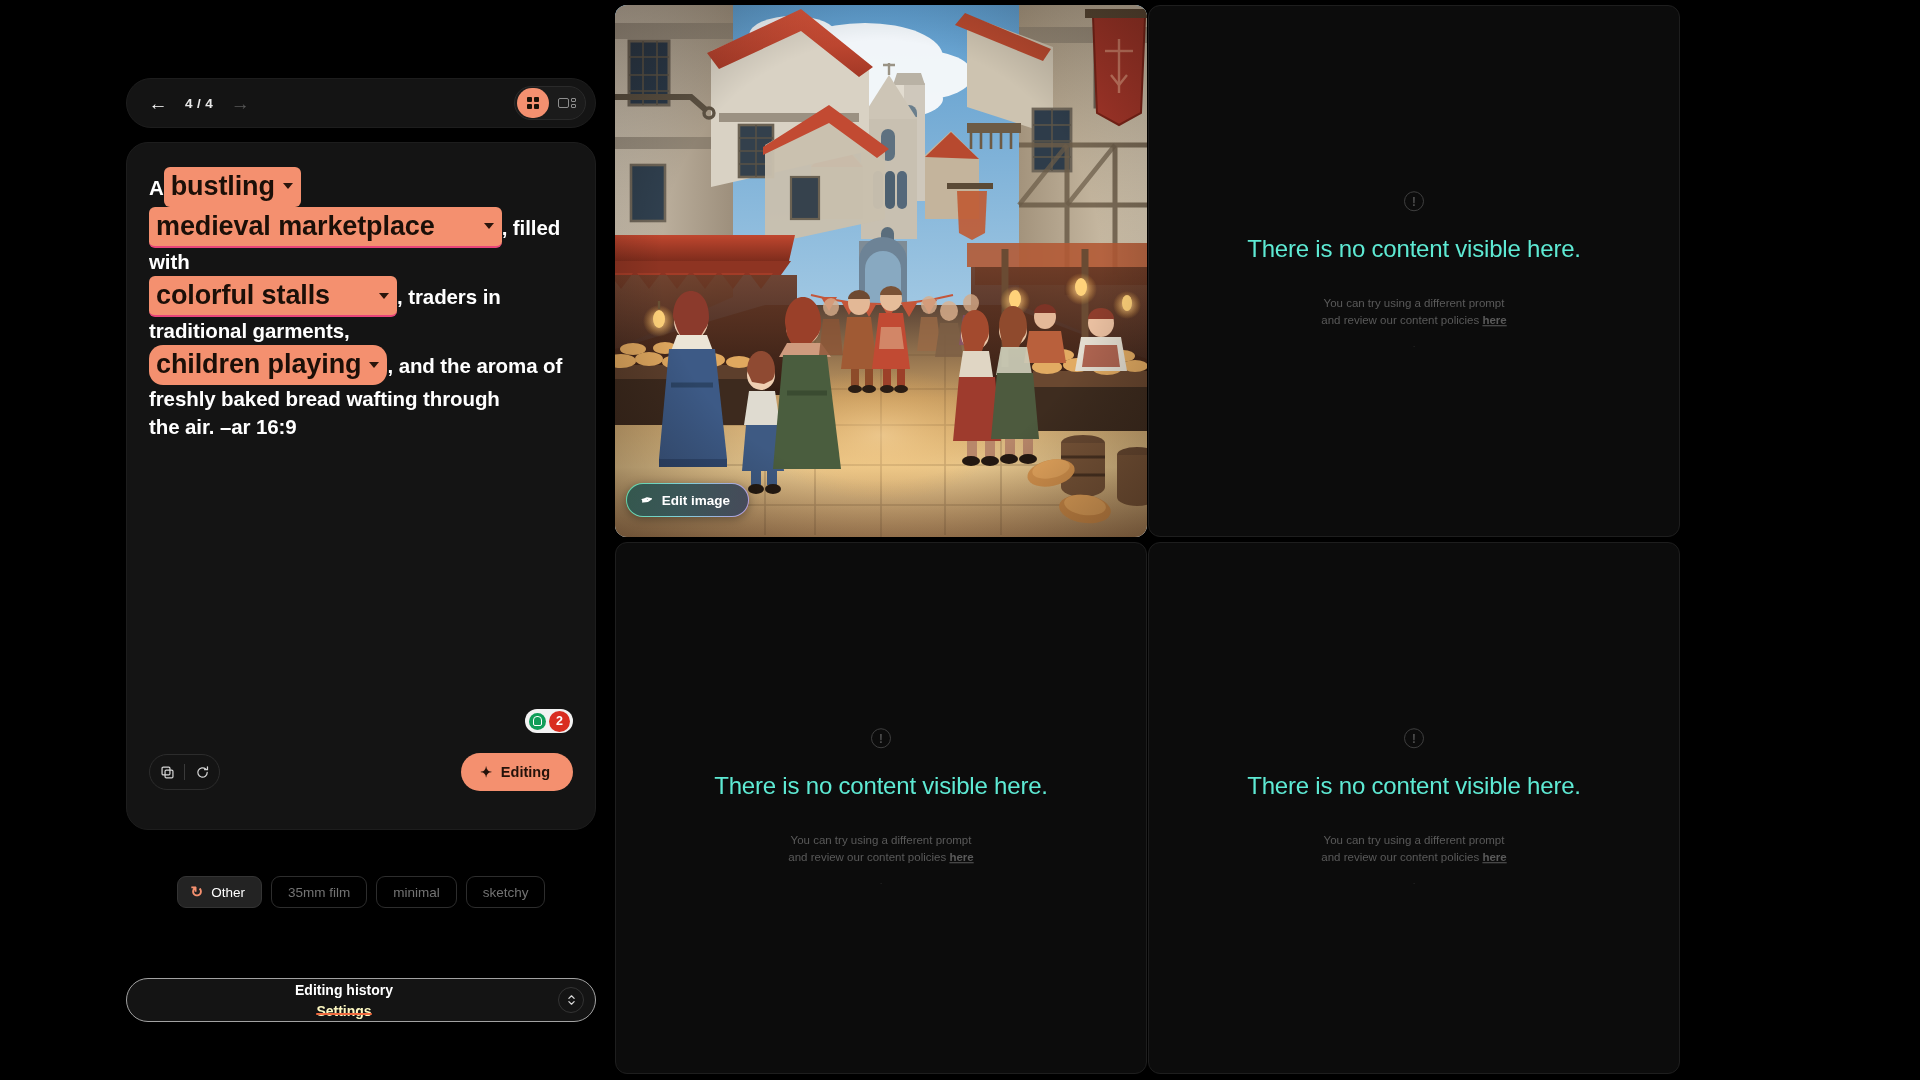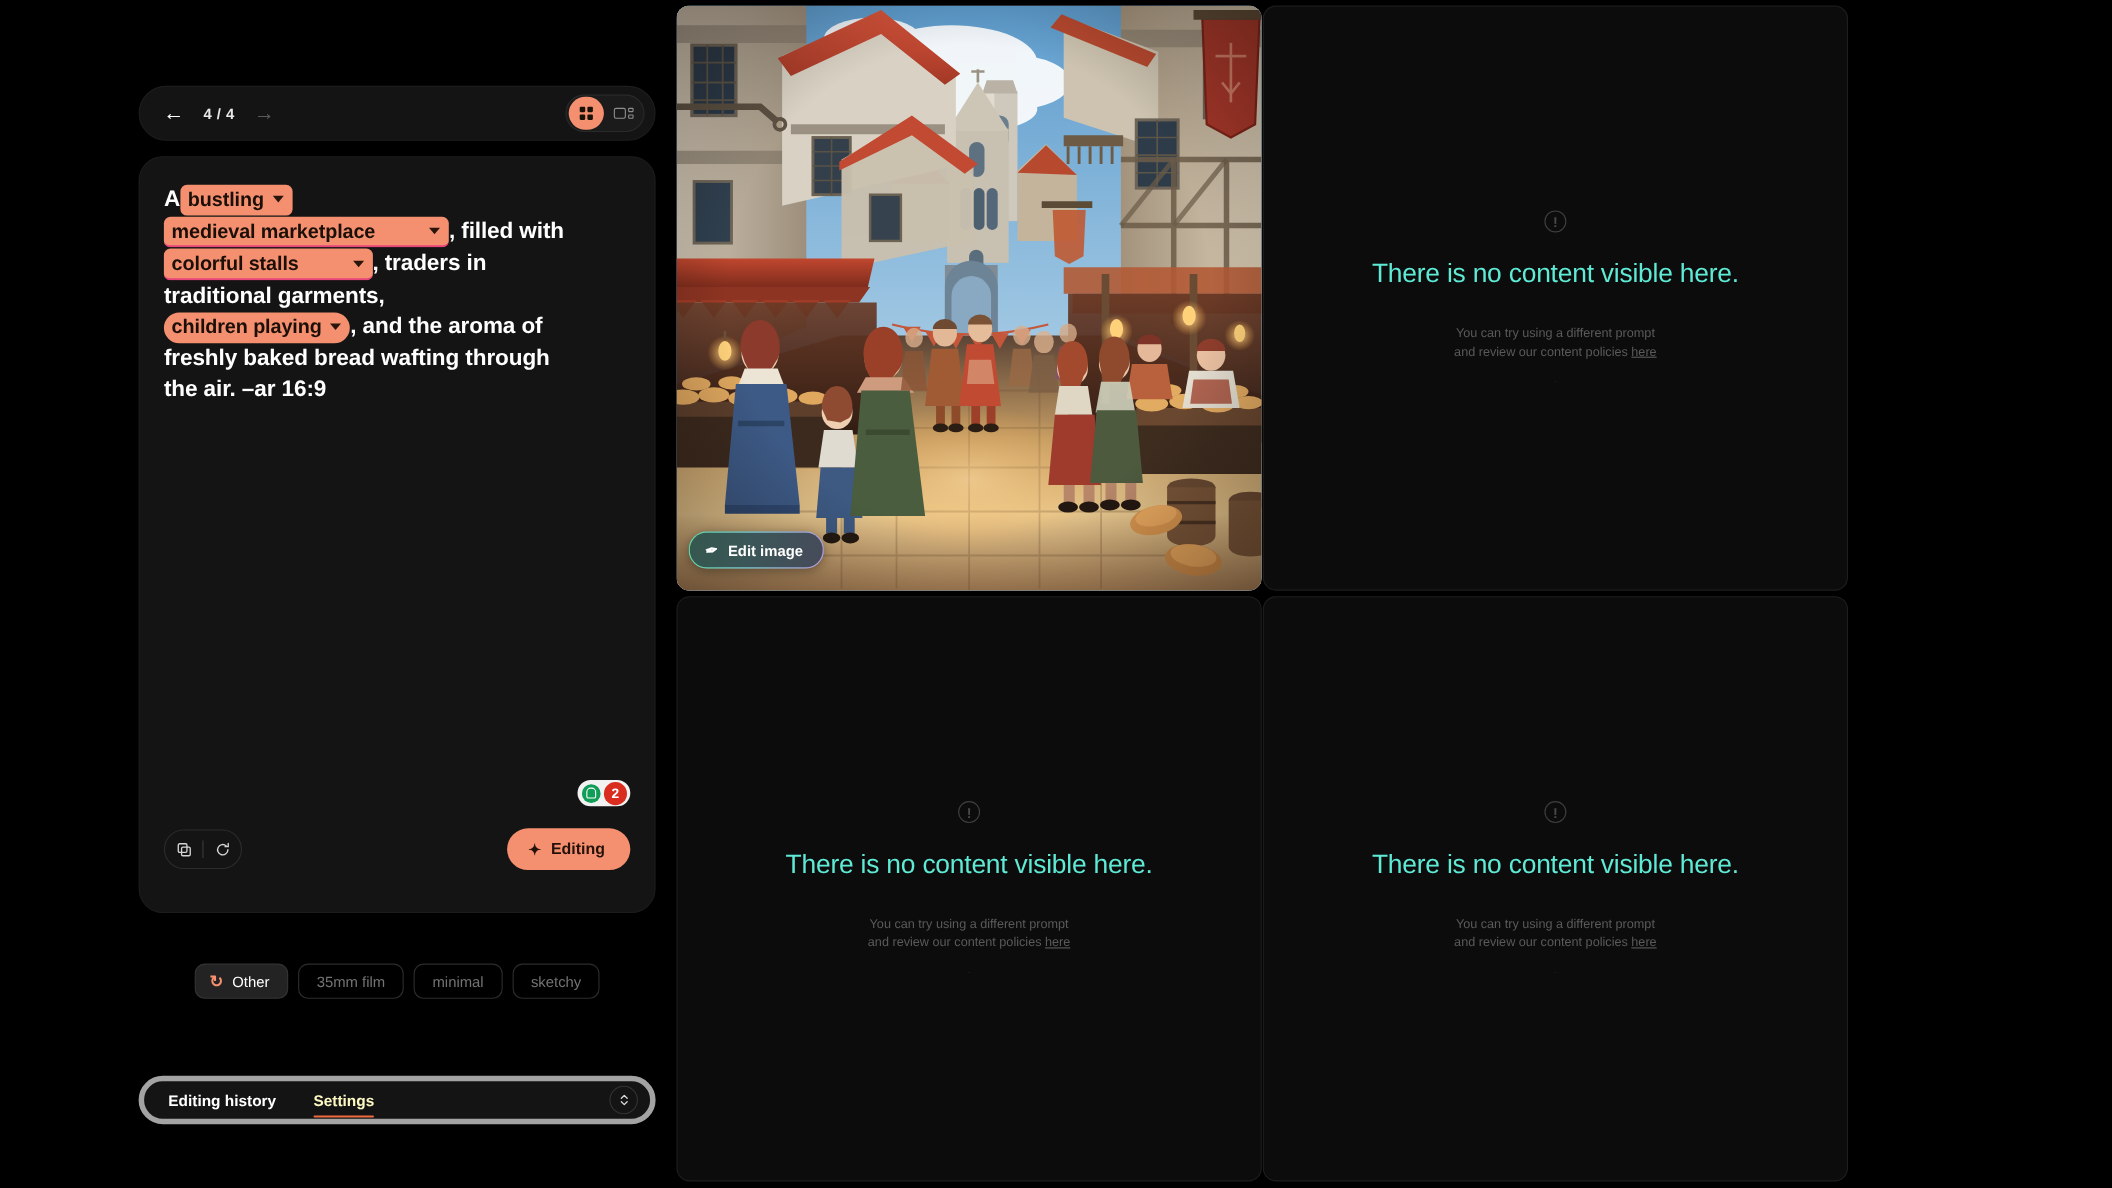--- a/index.html
+++ b/index.html
@@ -41,21 +41,21 @@
   .prompt-card{
     margin-top:14px; background:#141414; border-radius:22px;
     border:1px solid #1d1d1d; height:688px; position:relative; padding:24px 22px 0 22px;
   }
   .prompt-text{
     font-size:20.5px; font-weight:700; line-height:1.37; color:#ffffff; letter-spacing:-.1px;
   }
   .chip{
     display:inline-flex; align-items:center; gap:7px;
     background:#F4906F; color:#1b0f08; border-radius:6px;
-    padding:1px 8px 2px 7px; font-weight:700; font-size:18px;
+    padding:1px 8px 2px 7px; font-weight:700; font-size:27px;
     position:relative; white-space:nowrap;
   }
   .chip .caret{
     width:0;height:0; border-left:5px solid transparent; border-right:5px solid transparent;
     border-top:6px solid #2a150c; margin-left:1px; display:inline-block;
   }
   .chip.sq{ border-radius:6px; }
   .chip.round{ border-radius:14px; }
   .sp-under{ border-bottom:2.2px solid #E8447A; padding-bottom:1px;gap:48px; }
   .plain{ color:#ffffff; }
@@ -94,22 +94,22 @@
   .st-chip{
     height:32px; border:1px solid #2d2d2d; border-radius:9px; color:#737373;
     display:flex; align-items:center; padding:0 16px; font-size:13.5px; background:transparent;
   }
   .st-chip.active{ background:#232323; color:#ffffff; border-color:#343434; gap:8px; padding-left:13px; }
   .refresh-o{ color:#F4906F; font-size:15px; font-weight:700; }
 
   
   .tab-bar{
     position:absolute; left:126px; top:978px; width:470px; height:44px;
-    background:#141414; border:5px solid #a3a3a3; border-radius:22px;
-    display:flex; align-items:center; padding:0 22px;
+    background:#141414; border:1px solid #a3a3a3; border-radius:22px;
+    display:flex; align-items:center; padding:0 22px;flex-direction:column;
   }
   .tab{ font-size:14px; font-weight:700; color:#ffffff; position:relative; height:44px;
         display:flex; align-items:center; margin-right:34px; }
   .tab.active{ color:#fef9c3; }
   .tab.active::after{
     content:""; position:absolute; left:0; right:0; bottom:6px; height:2.5px; background:#F06A3F; border-radius:2px;
   }
   .expander{
     position:absolute; right:11px; top:50%; transform:translateY(-50%);
     width:26px;height:26px; border:1px solid #333; border-radius:50%;
@@ -127,21 +127,21 @@
     position:absolute; left:0; right:0; top:50%; transform:translateY(-50%);
     text-align:center; padding:0 24px;
   }
   .warn-ico{
     width:20px;height:20px; border:1.6px solid #3f3f3f; border-radius:50%;
     display:inline-flex; align-items:center; justify-content:center;
     color:#4a4a4a; font-size:13px; font-weight:700; margin-bottom:24px; line-height:1;
   }
   .empty-title{ font-size:24px; color:#5eead4; font-weight:400; letter-spacing:-.2px; }
   .empty-sub{ margin-top:32px; font-size:11.5px; color:#5a5a5a; line-height:1.5; }
-  .empty-sub a{ color:#5a5a5a; text-decoration:underline; }
+  .empty-sub a{ color:#5a5a5a; text-decoration:underline;font-weight:bold; }
   .empty-dot{ margin-top:12px; font-size:8px; color:#303030; }
 
   
   .scene{ position:absolute; inset:0; overflow:hidden; background:#8fb4d4; }
   .edit-btn{
     position:absolute; left:11px; bottom:20px; z-index:40;
     display:flex; align-items:center; gap:9px; height:34px; padding:0 18px 0 14px;
     border-radius:17px; background:rgba(36,48,48,.72);
     border:1.4px solid transparent;
     background-image:linear-gradient(rgba(40,52,52,.78),rgba(40,52,52,.78)),

